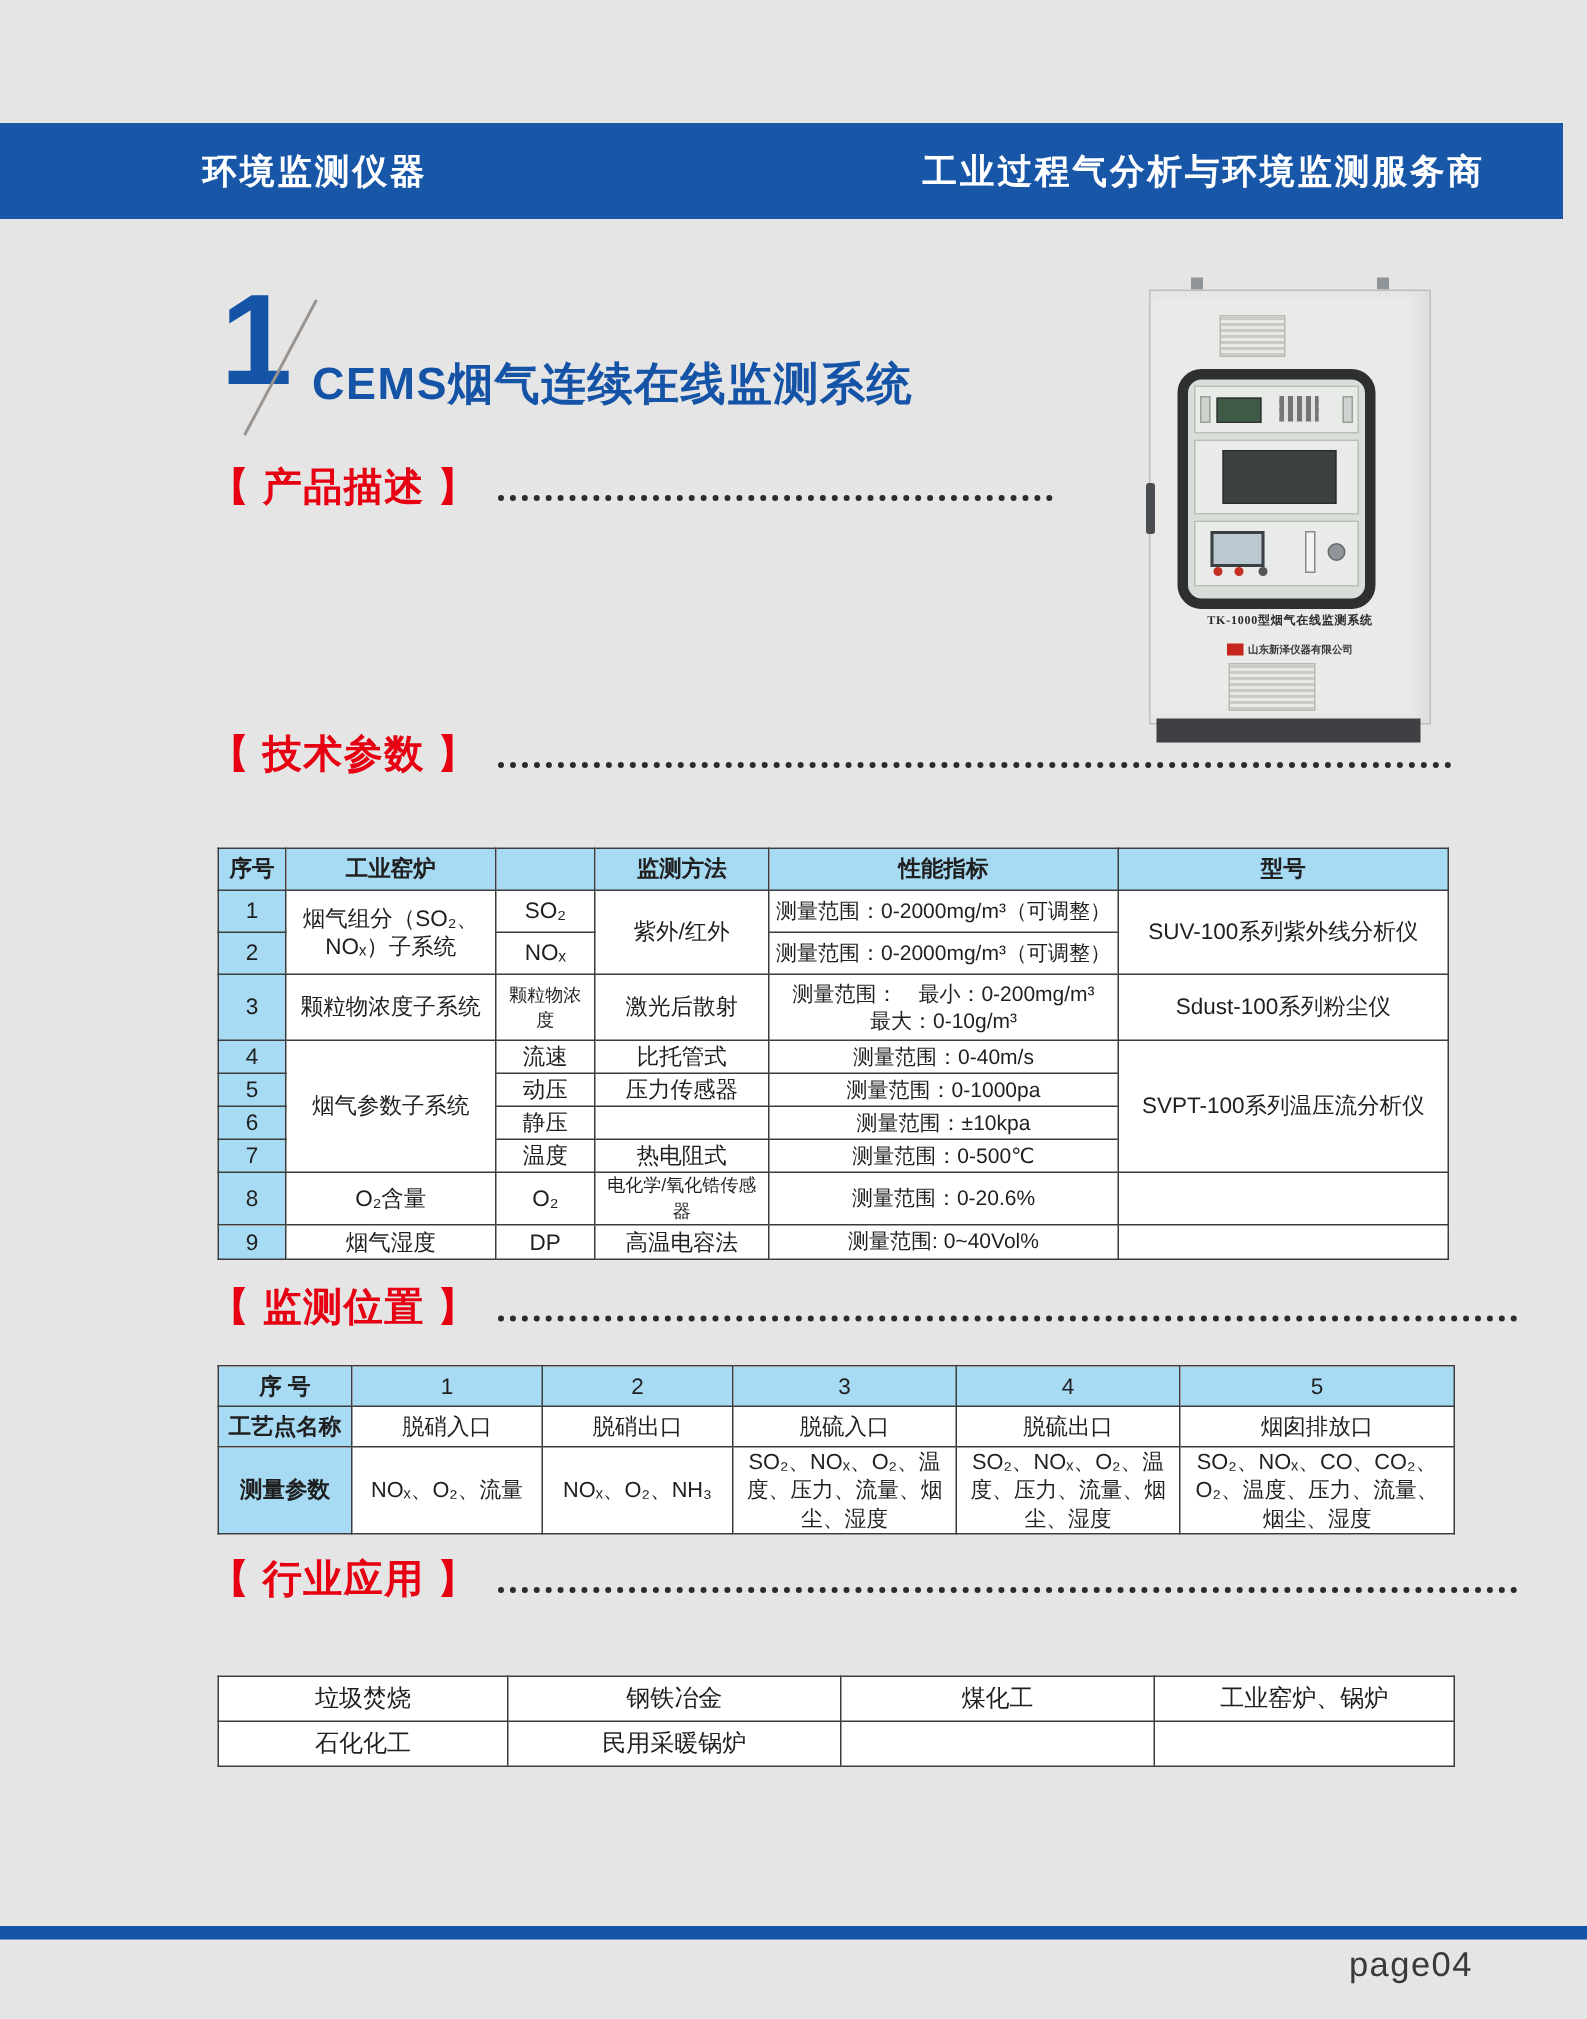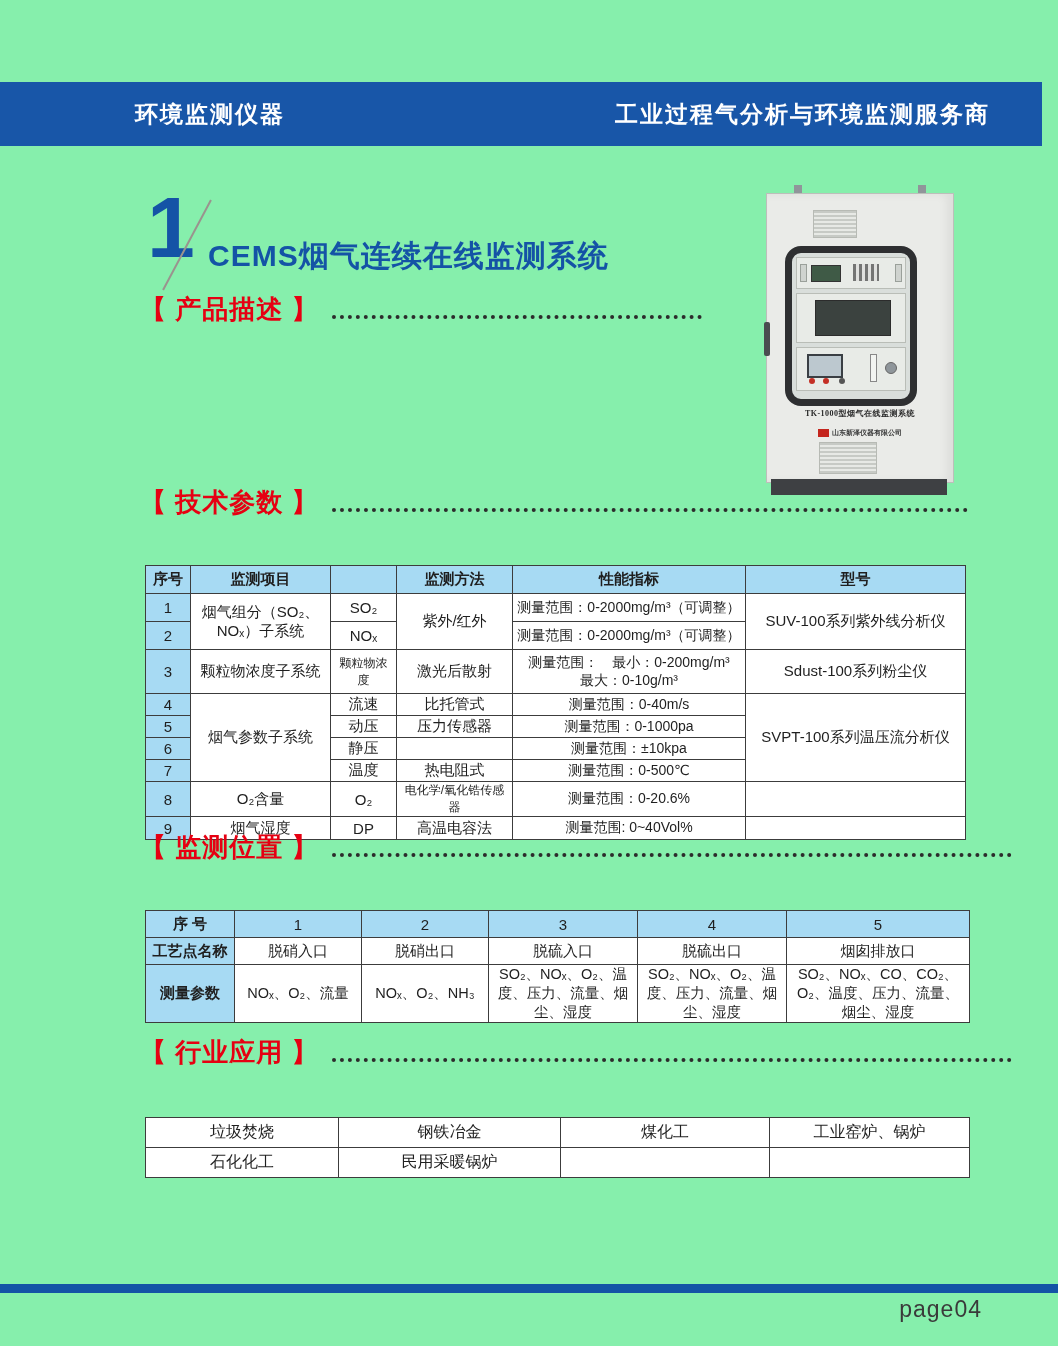--- a/index.html
+++ b/index.html
@@ -1,39 +1,39 @@
 <!DOCTYPE html>
 <html><head>
 <meta charset="utf-8">
 <style>
   html,body{margin:0;padding:0;background:#fff;}
-  .page{position:relative;width:1058px;height:1346px;background:#86efac;overflow:hidden;
+  .page{position:relative;width:1058px;height:1346px;background:#e5e5e5;overflow:hidden;
         font-family:"Liberation Sans","DejaVu Sans",sans-serif;}
 
   
   .topbar{position:absolute;left:0;top:82px;width:1042px;height:64px;background:#1856a8;
           display:flex;align-items:center;justify-content:space-between;
           padding:0 52px 0 135px;box-sizing:border-box;}
   .topbar span{color:#fff;font-weight:bold;font-size:23px;letter-spacing:2px;}
 
   
   .big-num{position:absolute;left:147px;top:186px;font-size:86px;line-height:82px;
            font-weight:bold;color:#1453a6;}
   .slash{position:absolute;left:186px;top:194px;width:2px;height:102px;background:#9a938e;
          transform:rotate(28deg);}
   .page-title{position:absolute;left:208px;top:236px;margin:0;font-size:30px;font-weight:bold;
               color:#1453a6;letter-spacing:1px;}
 
   
   .section-head{position:absolute;left:140px;display:flex;align-items:flex-end;height:34px;}
   .section-head .red{font-size:26px;font-weight:bold;color:#e60012;letter-spacing:1px;line-height:34px;white-space:nowrap;}
   .section-head .dots{flex:1;border-bottom:4px dotted #2c2c2c;margin-left:14px;margin-bottom:7px;}
-  .sh1{top:292px;width:562px;}
+  .sh1{top:307px;width:562px;}
   .sh2{top:485px;width:828px;}
-  .sh3{top:830px;width:872px;}
+  .sh3{top:854px;width:872px;}
   .sh4{top:1035px;width:872px;}
 
   
   .desc{position:absolute;left:140px;top:346px;width:580px;margin:0;font-size:19px;
         line-height:38px;color:#262626;text-align:justify;text-indent:2em;letter-spacing:0.5px;}
 
   
   .cabinet{position:absolute;left:766px;top:183px;width:188px;height:318px;}
   .hinge{position:absolute;top:2px;width:8px;height:10px;background:#90959a;}
   .hinge.h1{left:28px;} .hinge.h2{left:152px;}
@@ -163,21 +163,21 @@
         <col style="width:45px">
         <col style="width:140px">
         <col style="width:66px">
               <col style="width:116px">
         <col style="width:233px">
         <col style="width:220px">
       </colgroup>
     <thead>
       <tr>
         <th>序号</th>
-        <th>监测项目</th>
+        <th>工业窑炉</th>
         <th></th>
         <th>监测方法</th>
         <th>性能指标</th>
         <th>型号</th>
       </tr>
     </thead>
     <tbody>
       <tr class="h28">
         <td class="blue">1</td>
         <td class="pre" rowspan="2">烟气组分（SO₂、

